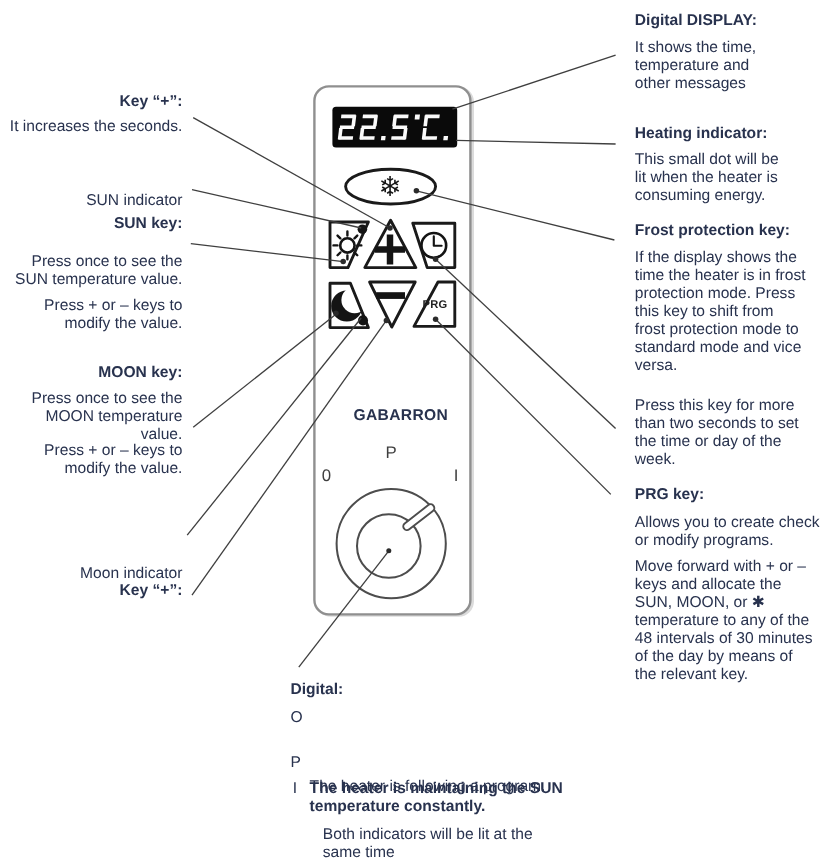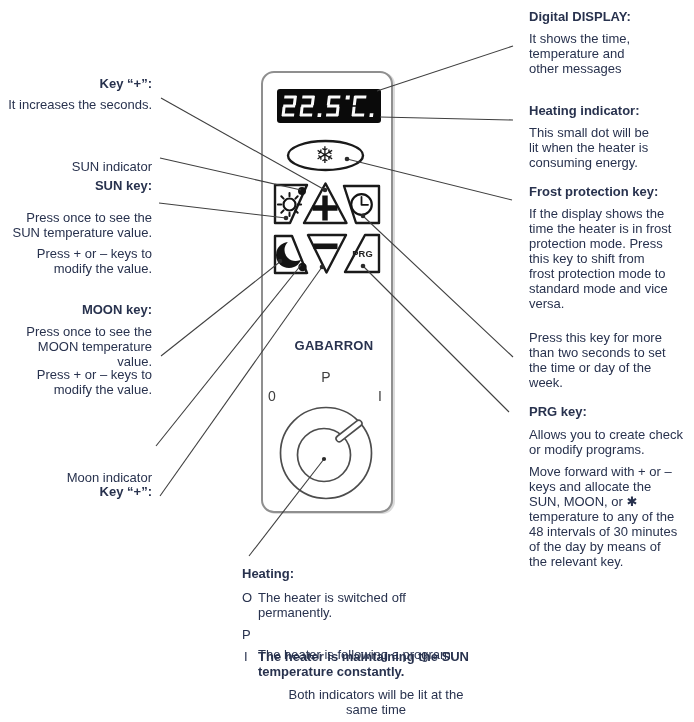--- a/index.html
+++ b/index.html
@@ -198,25 +198,23 @@
   <div class="abs rt p" style="top:427px;">Allows you to create check
 or modify programs.</div>
   <div class="abs rt p" style="top:464px;">Move forward with + or –
 keys and allocate the
 SUN, MOON, or ✱
 temperature to any of the
 48 intervals of 30 minutes
 of the day by means of
 the relevant key.</div>
 
-  <div class="abs h" style="left:242px;top:566px;">Heating:</div>
+  <div class="abs h" style="left:242px;top:566px;">Digital:</div>
   <div class="abs" style="left:242px;top:590px;">O</div>
-  <div class="abs p" style="left:258px;top:590px;width:240px;">The heater is switched off
-permanently.</div>
   <div class="abs" style="left:242px;top:627px;">P</div>
   <div class="abs p" style="left:258px;top:647px;width:240px;">The heater is following a program.</div>
   <div class="abs" style="left:244px;top:649px;">I</div>
   <div class="abs p" style="left:258px;top:649px;width:240px;font-weight:bold;">The heater is maintaining the SUN
 temperature constantly.</div>
-  <div class="abs p" style="left:256px;top:687px;width:240px;text-align:center;">Both indicators will be lit at the
+  <div class="abs p" style="left:269px;top:687px;width:240px;">Both indicators will be lit at the
 same time</div>
 
 </div>
 
 </body></html>

